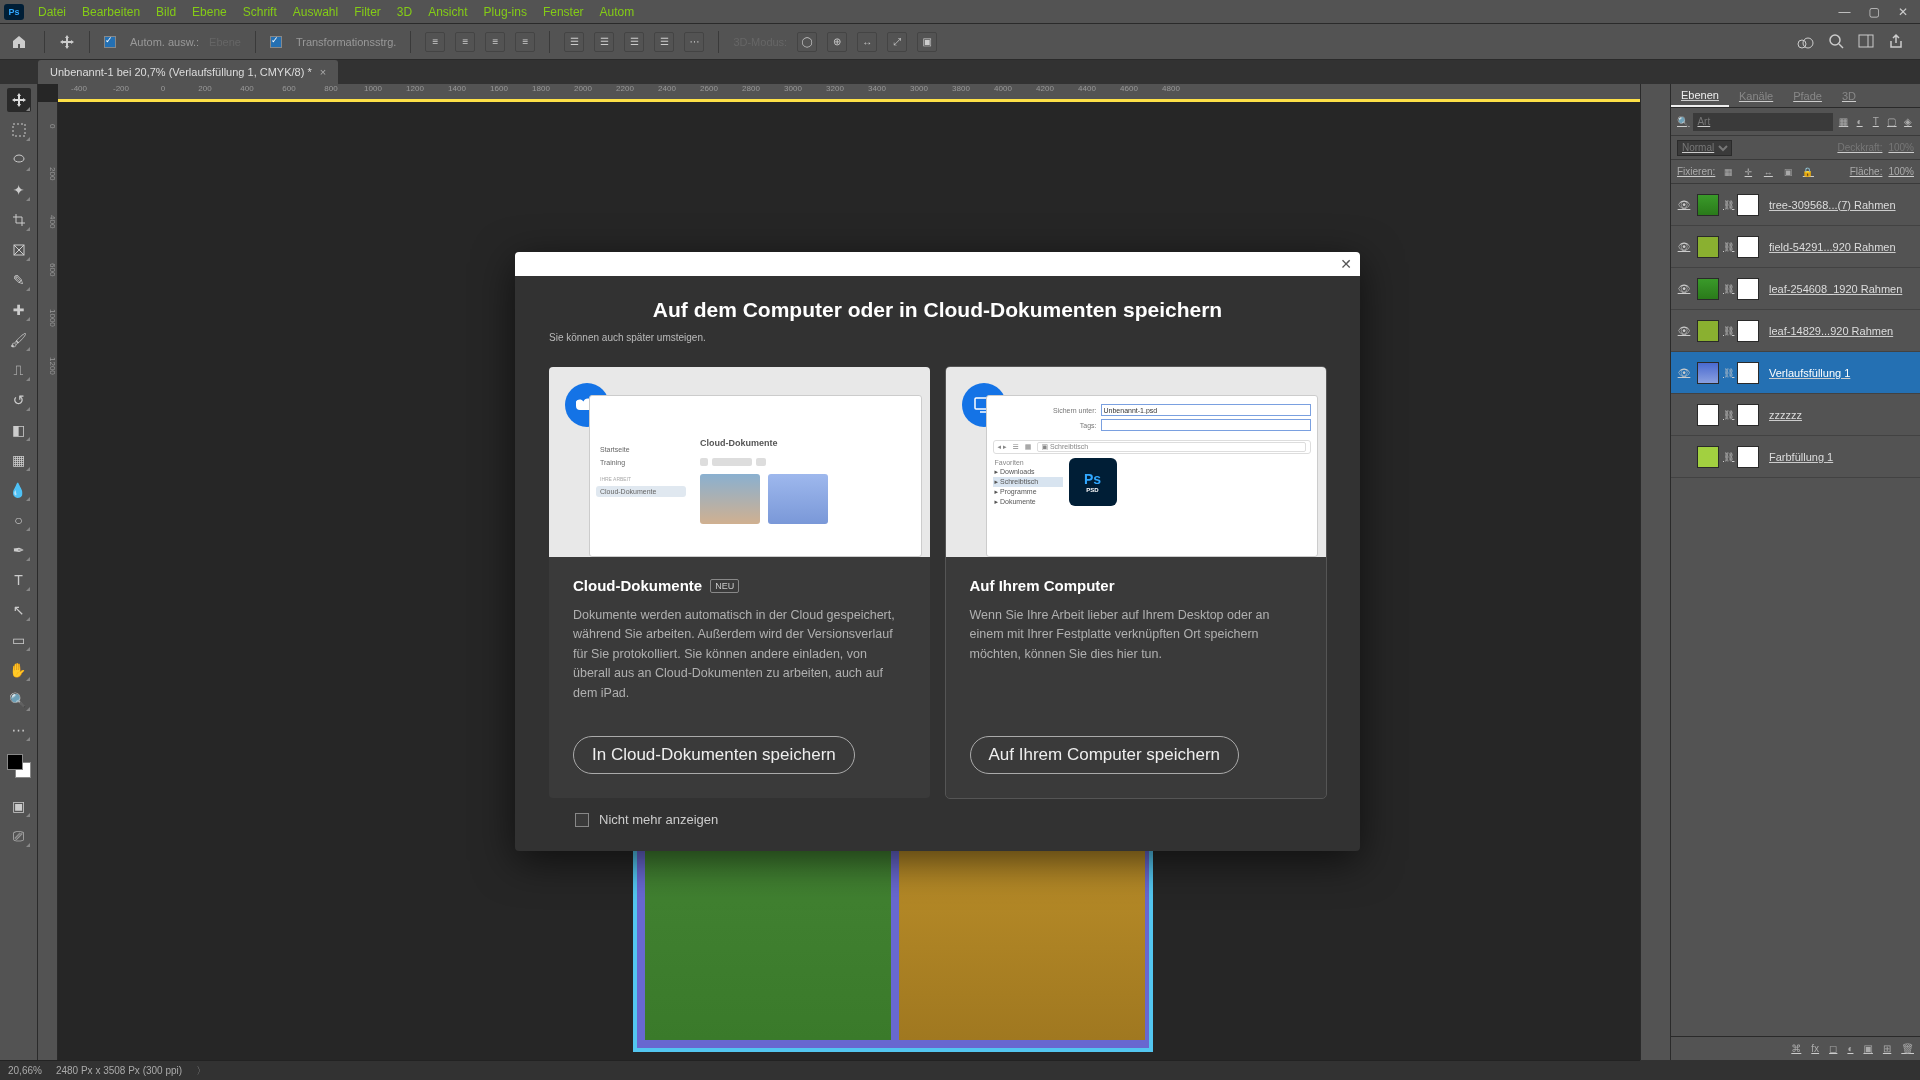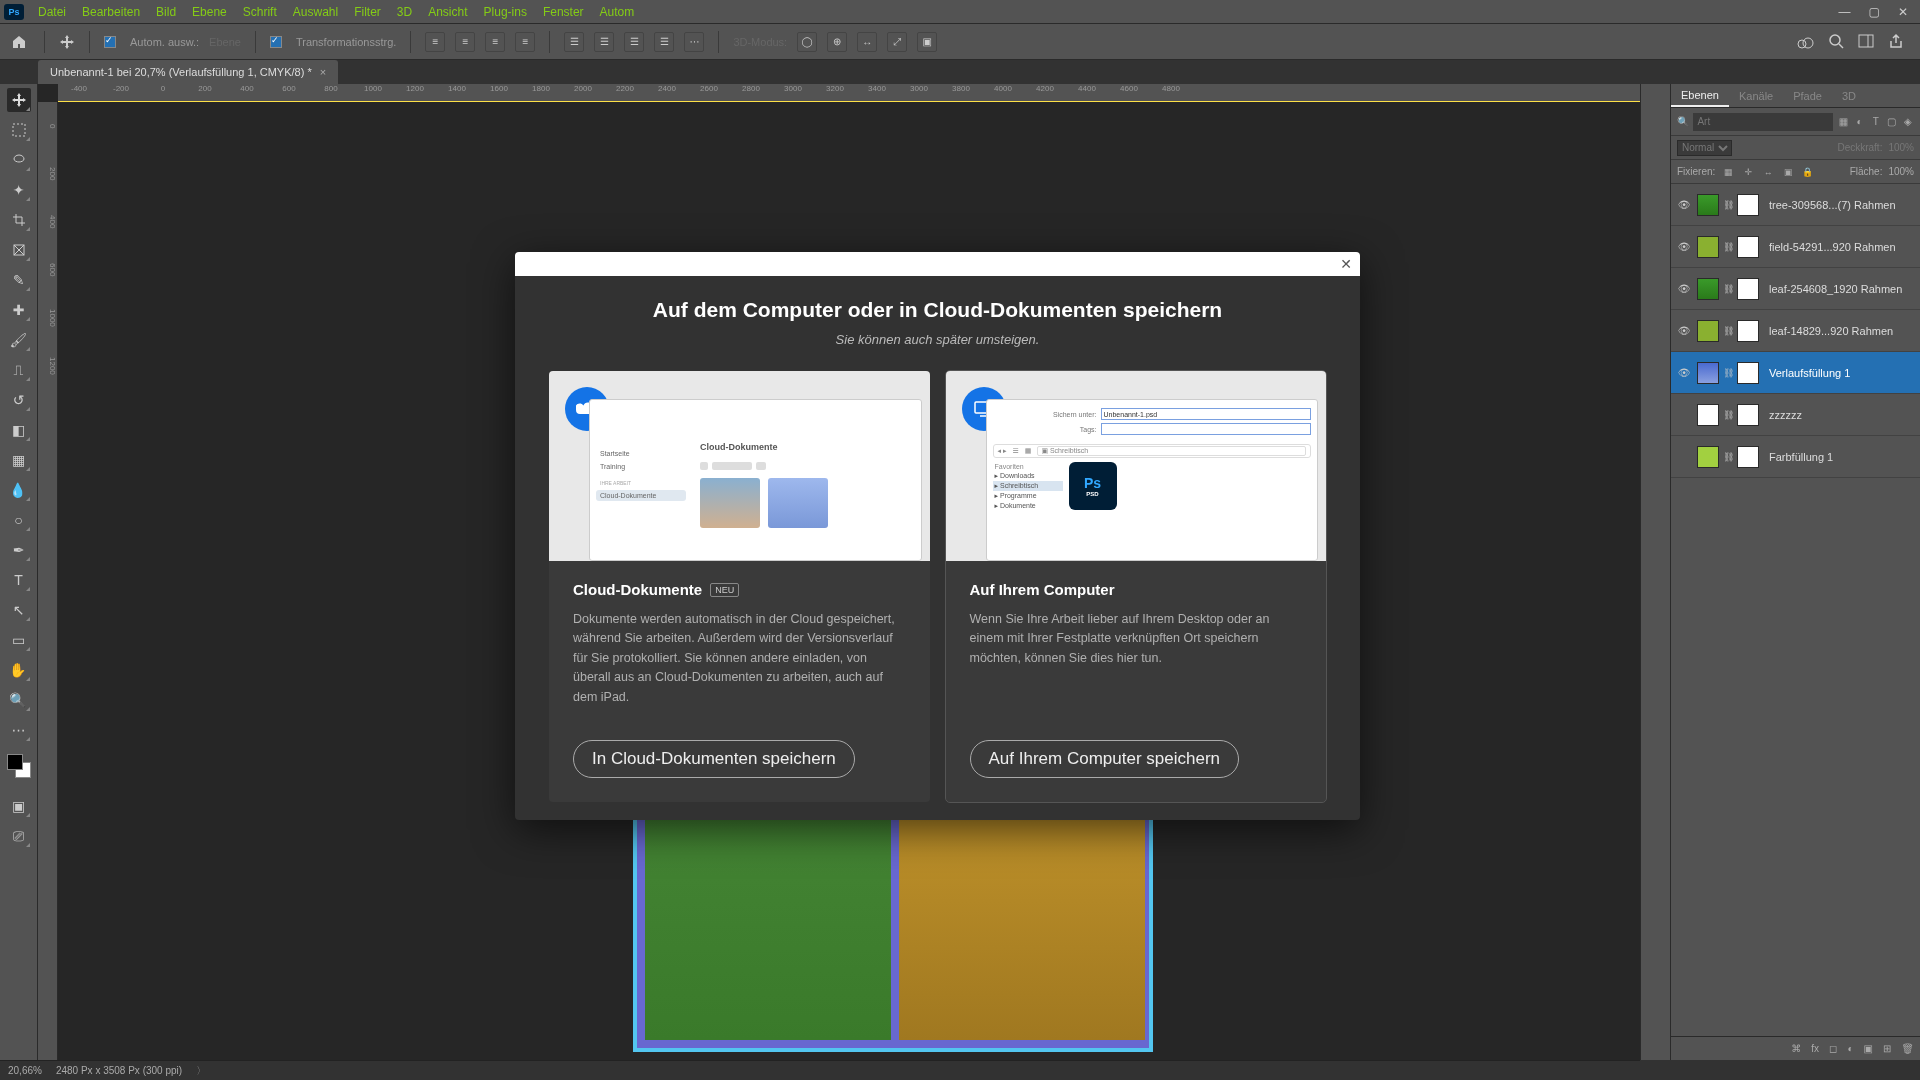--- a/index.html
+++ b/index.html
@@ -35,33 +35,33 @@
 #tools .t{width:24px;height:24px;color:#ccc;display:flex;align-items:center;justify-content:center;font-size:14px;border-radius:2px;position:relative;}
 #tools .t.sel{background:#2a2a2a;}
 #tools .t::after{content:"";position:absolute;right:1px;bottom:1px;border:2px solid transparent;border-right-color:#888;border-bottom-color:#888;}
 #tools .swatch{margin-top:6px;width:24px;height:24px;position:relative;}
 #tools .swatch .fg{position:absolute;left:0;top:0;width:16px;height:16px;background:#000;border:1px solid #888;}
 #tools .swatch .bg{position:absolute;right:0;bottom:0;width:16px;height:16px;background:#fff;border:1px solid #888;}
 #tools .bot{margin-top:10px;}
 
 
 #canvasArea{flex:1;background:#262626;position:relative;overflow:hidden;}
-#rulerH{position:absolute;left:20px;right:0;top:0;height:18px;background:#535353;border-bottom:1px solid #fde047;display:flex;color:#999;font-size:8px;}
+#rulerH{position:absolute;left:20px;right:0;top:0;height:18px;background:#535353;border-bottom:3px solid #fde047;display:flex;color:#999;font-size:8px;}
 #rulerH span{width:42px;text-align:center;}
 #rulerV{position:absolute;left:0;top:18px;bottom:0;width:20px;background:#535353;border-right:1px solid #2a2a2a;display:flex;flex-direction:column;color:#999;font-size:8px;}
 #rulerV span{height:48px;writing-mode:vertical-rl;text-align:center;}
 #doc{position:absolute;left:595px;top:208px;width:520px;height:760px;background:#6868d0;border:4px solid #53c6f0;}
 #doc .img{position:absolute;}
 #doc .g1{left:8px;top:8px;width:246px;height:370px;background:linear-gradient(#3a8a2a,#2a7a1a);}
 #doc .g2{left:262px;top:8px;width:246px;height:370px;background:linear-gradient(#b8d040,#88b030);}
 #doc .g3{left:8px;bottom:8px;width:246px;height:370px;background:linear-gradient(#4a8a3a,#3a7a2a);}
 #doc .g4{left:262px;bottom:8px;width:246px;height:370px;background:linear-gradient(#d0a030,#a07820);}
 
 
-#rpanels{width:250px;background:#535353;border-left:1px solid #2a2a2a;display:flex;flex-direction:column;}
+#rpanels{width:250px;background:#535353;border-left:1px solid #2a2a2a;display:flex;flex-direction:column;text-decoration:underline;}
 #rpanels .tabs{height:24px;display:flex;font-size:11px;border-bottom:1px solid #2a2a2a;}
 #rpanels .tabs .pt{padding:0 10px;display:flex;align-items:center;color:#888;cursor:default;}
 #rpanels .tabs .pt.act{color:#eee;border-bottom:2px solid #eee;}
 #rpanels .search{height:28px;display:flex;align-items:center;padding:0 6px;gap:4px;border-bottom:1px solid #3a3a3a;}
 #rpanels .search input{flex:1;background:#3a3a3a;border:none;height:18px;color:#ccc;font-size:10px;padding:0 4px;}
 #rpanels .search .si{width:15px;height:15px;color:#aaa;font-size:10px;display:flex;align-items:center;justify-content:center;}
 #rpanels .blend{height:24px;display:flex;align-items:center;padding:0 6px;font-size:10px;color:#777;border-bottom:1px solid #3a3a3a;gap:6px;}
 #rpanels .blend select{background:#3a3a3a;border:1px solid #2a2a2a;color:#777;font-size:10px;height:16px;}
 #rpanels .lock{height:24px;display:flex;align-items:center;padding:0 6px;font-size:10px;color:#aaa;gap:6px;border-bottom:1px solid #3a3a3a;}
 #rpanels .lock .li{width:14px;height:14px;display:flex;align-items:center;justify-content:center;font-size:9px;}
@@ -87,21 +87,21 @@
 
 #status{position:absolute;bottom:0;left:0;right:280px;height:20px;background:#323232;border-top:1px solid #222;display:flex;align-items:center;padding:0 8px;font-size:10px;color:#aaa;gap:14px;}
 #status .arrow{color:#888;}
 
 
 #modal{position:absolute;left:515px;top:252px;width:845px;background:#323232;border-radius:4px;box-shadow:0 10px 40px rgba(0,0,0,.6);color:#ddd;}
 #modal .titlebar{height:24px;background:#fff;border-top-left-radius:4px;border-top-right-radius:4px;display:flex;justify-content:flex-end;padding:0 8px;align-items:center;}
 #modal .titlebar .x{color:#555;font-size:14px;cursor:default;}
 #modal .body{padding:22px 34px 18px;}
 #modal h1{font-size:21px;font-weight:600;text-align:center;color:#fff;margin-bottom:10px;}
-#modal .sub{font-size:13px;text-align:center;color:#bbb;margin-bottom:24px;font-style:italic;}
+#modal .sub{font-size:10px;color:#bbb;margin-bottom:24px;}
 #modal .cards{display:flex;gap:16px;}
 .card{flex:1;background:#3a3a3a;border-radius:4px;padding:0;display:flex;flex-direction:column;}
 .card.act{outline:1px solid #555;}
 .card .preview{height:190px;background:#e8e8e8;border-radius:4px 4px 0 0;position:relative;overflow:hidden;}
 .card .badge{position:absolute;left:16px;top:16px;width:44px;height:44px;border-radius:50%;background:#1473e6;display:flex;align-items:center;justify-content:center;color:#fff;font-size:20px;}
 .card .panel{position:absolute;left:40px;right:8px;top:28px;bottom:0;background:#fff;border-radius:3px;border:1px solid #ccc;font-size:8px;color:#555;padding:6px;}
 .card .ctxt{padding:20px 24px;}
 .card h2{font-size:15px;font-weight:600;color:#fff;display:flex;align-items:center;gap:8px;}
 .card h2 .neu{font-size:9px;border:1px solid #888;border-radius:2px;padding:1px 4px;color:#ccc;font-weight:normal;}
 .card p{font-size:12.5px;color:#b0b0b0;line-height:1.55;margin-top:12px;min-height:110px;}
@@ -519,14 +519,18 @@
             </div>
           </div>
         </div>
         <div class="ctxt">
           <h2>Auf Ihrem Computer</h2>
           <p>Wenn Sie Ihre Arbeit lieber auf Ihrem Desktop oder an einem mit Ihrer Festplatte verknüpften Ort speichern möchten, können Sie dies hier tun.</p>
         </div>
         <button class="btn">Auf Ihrem Computer speichern</button>
       </div>
     </div>
+    <div class="foot">
+      <span class="cb"></span>
+      <span>Nicht mehr anzeigen</span>
+    </div>
   </div>
 </div>
 
 </body></html>

